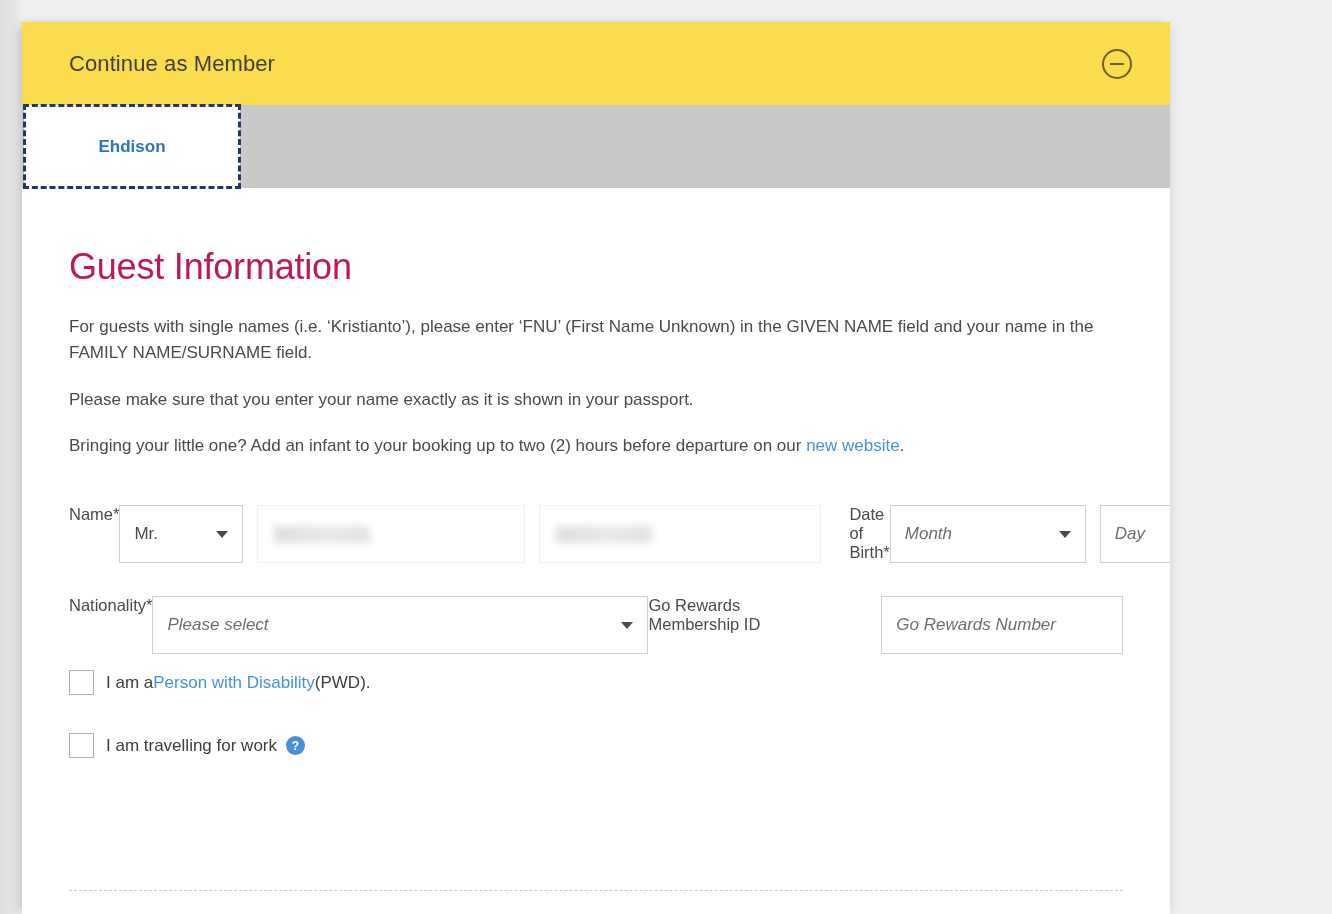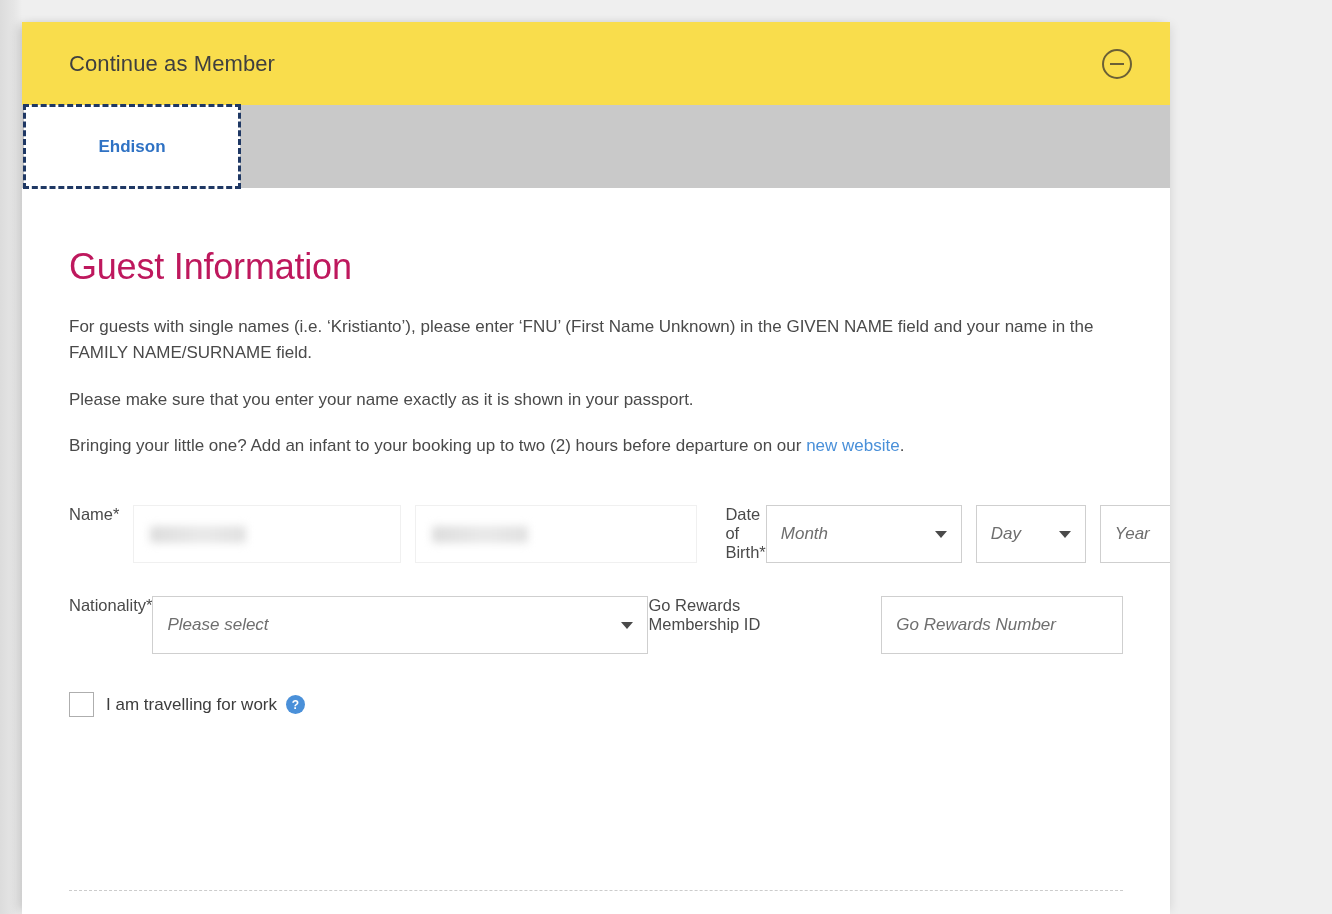--- a/index.html
+++ b/index.html
@@ -238,20 +238,24 @@
     <p class="intro">Please make sure that you enter your name exactly as it is shown in your passport.</p>
     <p class="intro"><span>Bringing your little one? Add an infant to your booking up to two (2) hours before departure on our </span><a class="link">new website</a><span>.</span></p>
 
     <div class="form-area">
 
       <div class="row">
 
         <div class="fieldgroup">
           <span class="lbl">Name*</span>
           <div class="row">
+            <div class="ctrl name-title">
+              <span>Mr.</span>
+              <span class="caret"></span>
+            </div>
             <div class="ctrl-blurred name-given">
               <div class="blurtext"></div>
             </div>
             <div class="ctrl-blurred name-family">
               <div class="blurtext"></div>
             </div>
           </div>
         </div>
 
         <div class="fieldgroup dob-block">
@@ -286,20 +290,26 @@
 
         <div class="fieldgroup">
           <span class="lbl">Go Rewards Membership ID</span>
           <div class="ctrl placeholder gorewards">
             <span>Go Rewards Number</span>
           </div>
         </div>
 
       </div>
 
+      <div class="checkrow">
+        <span class="cbox"></span>
+        <span>I am a </span>
+          <a class="link">Person with Disability</a>
+          <span> (PWD).</span>
+      </div>
 
       <div class="checkrow second">
         <span class="cbox"></span>
         <span>I am travelling for work</span>
         <span class="help-icon">?</span>
       </div>
 
     </div>
 
     <div class="divider"></div>

